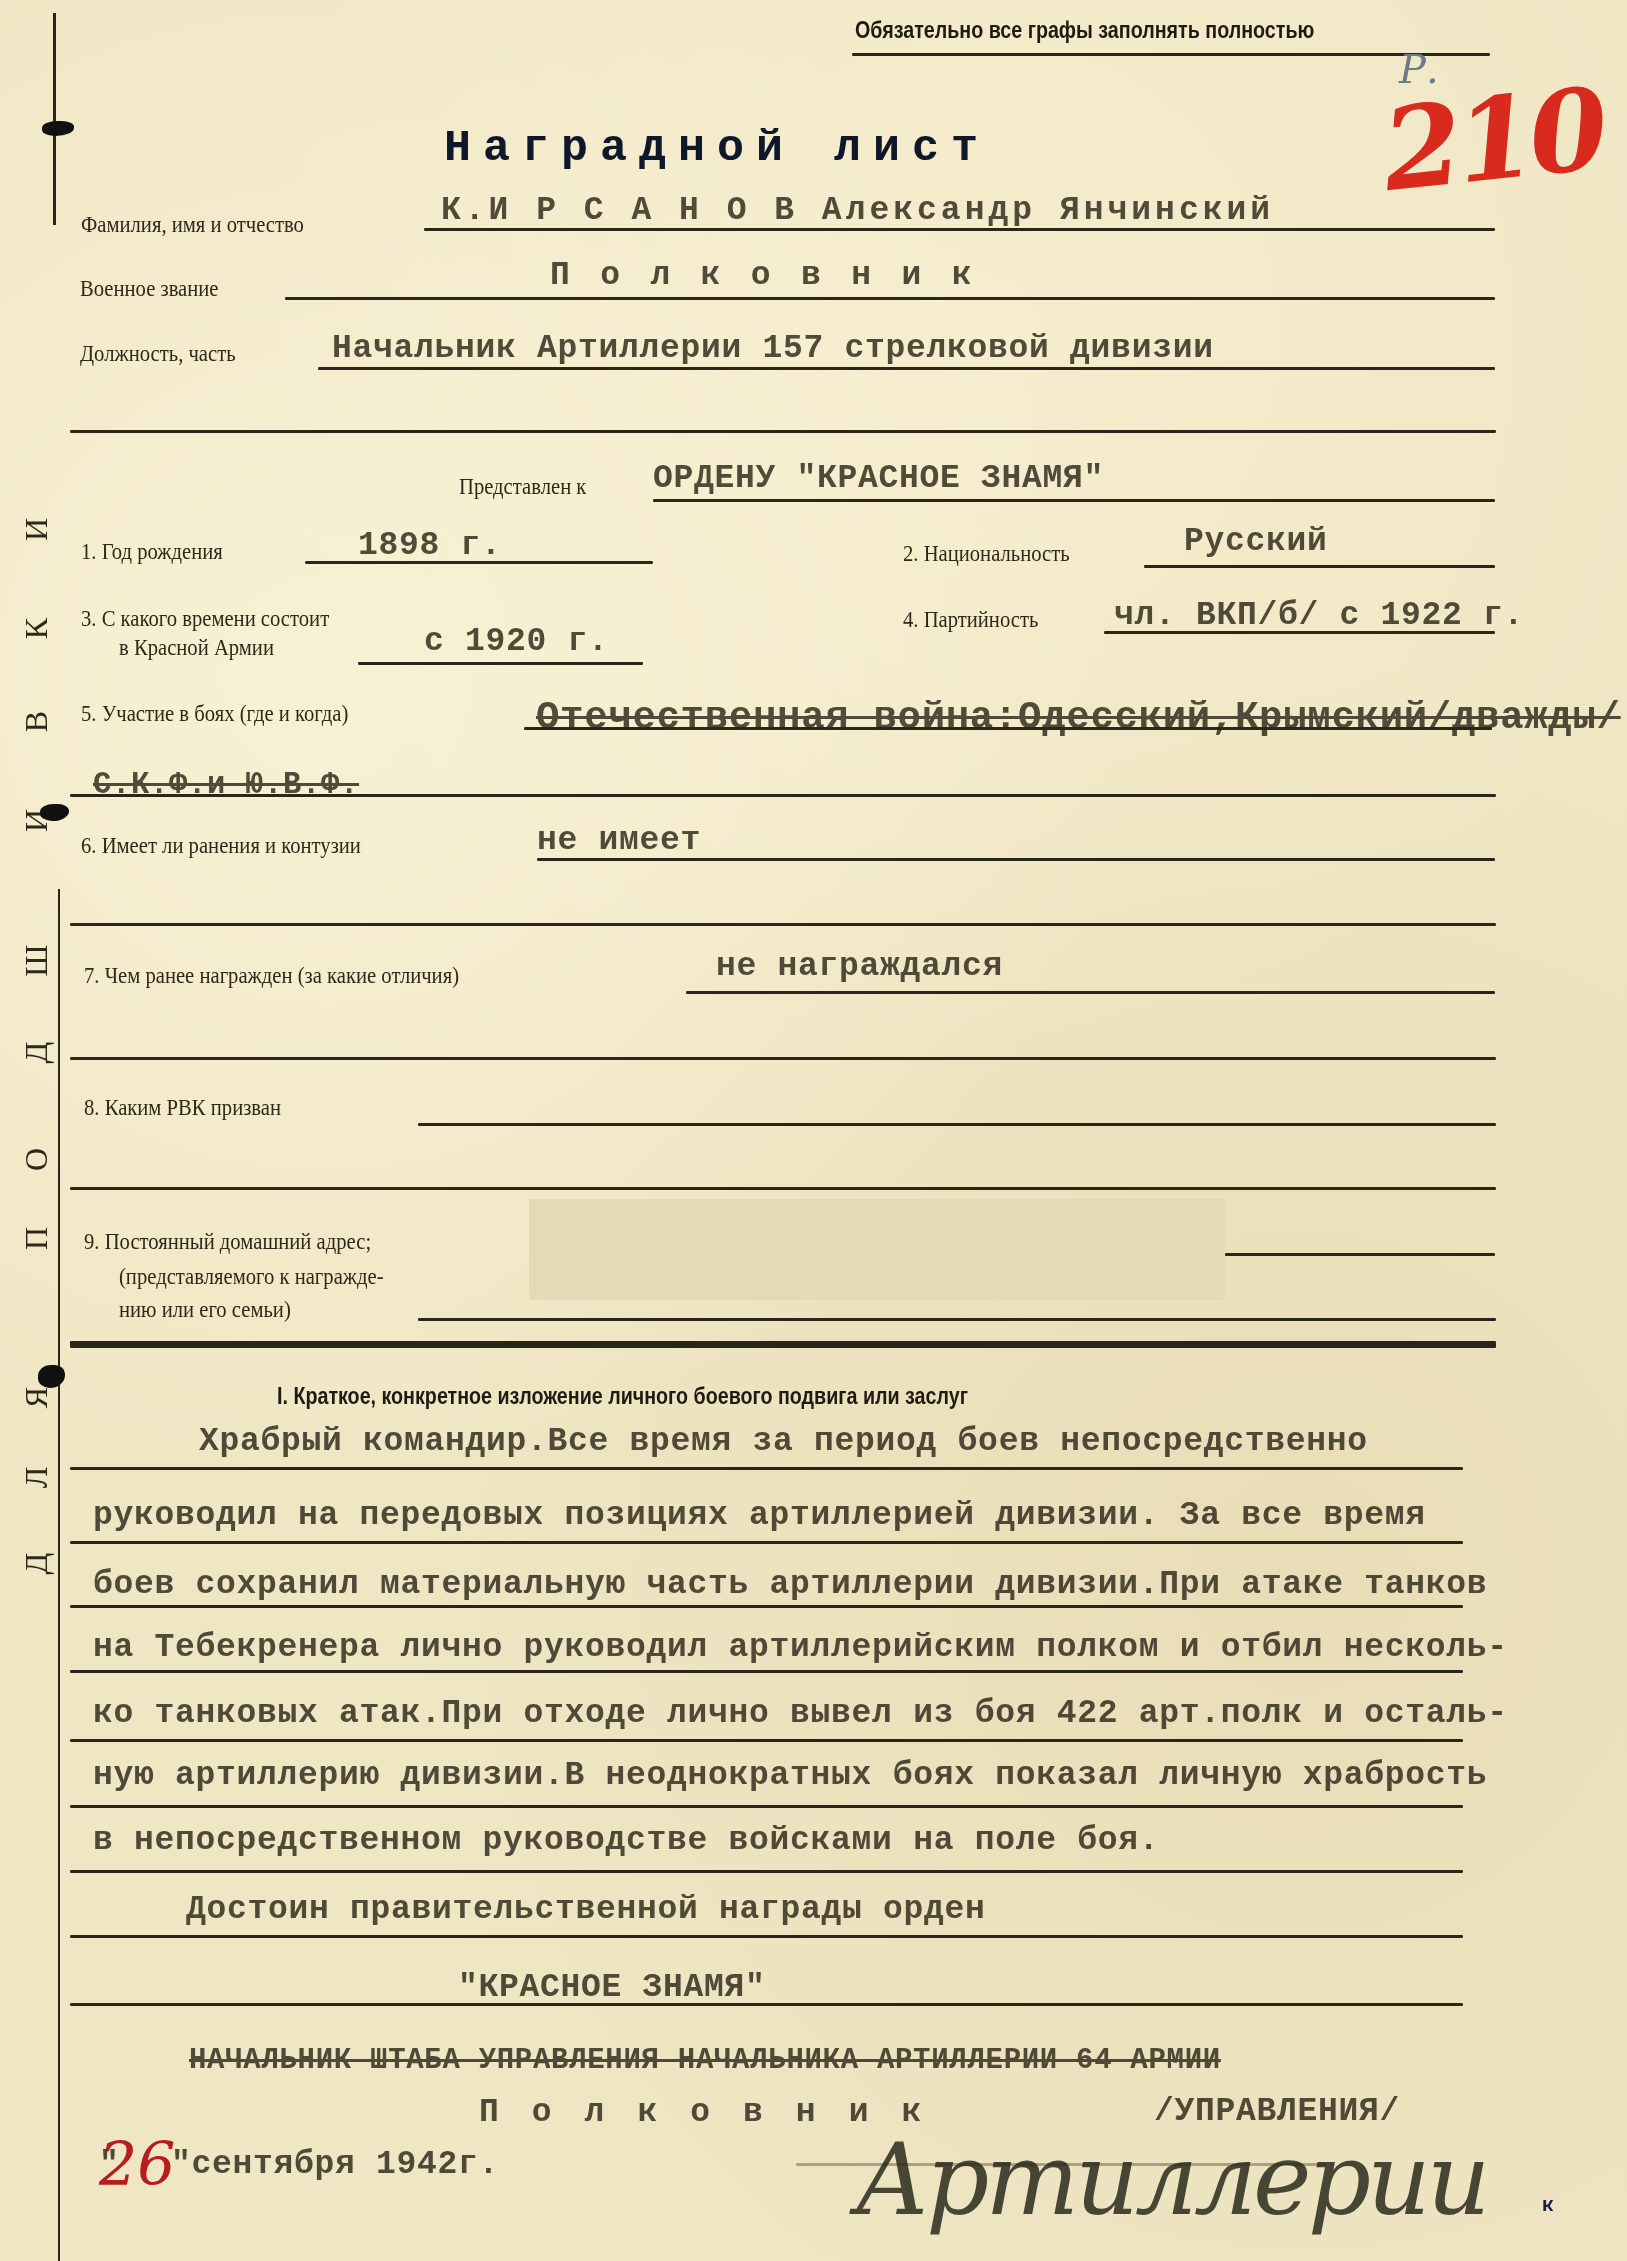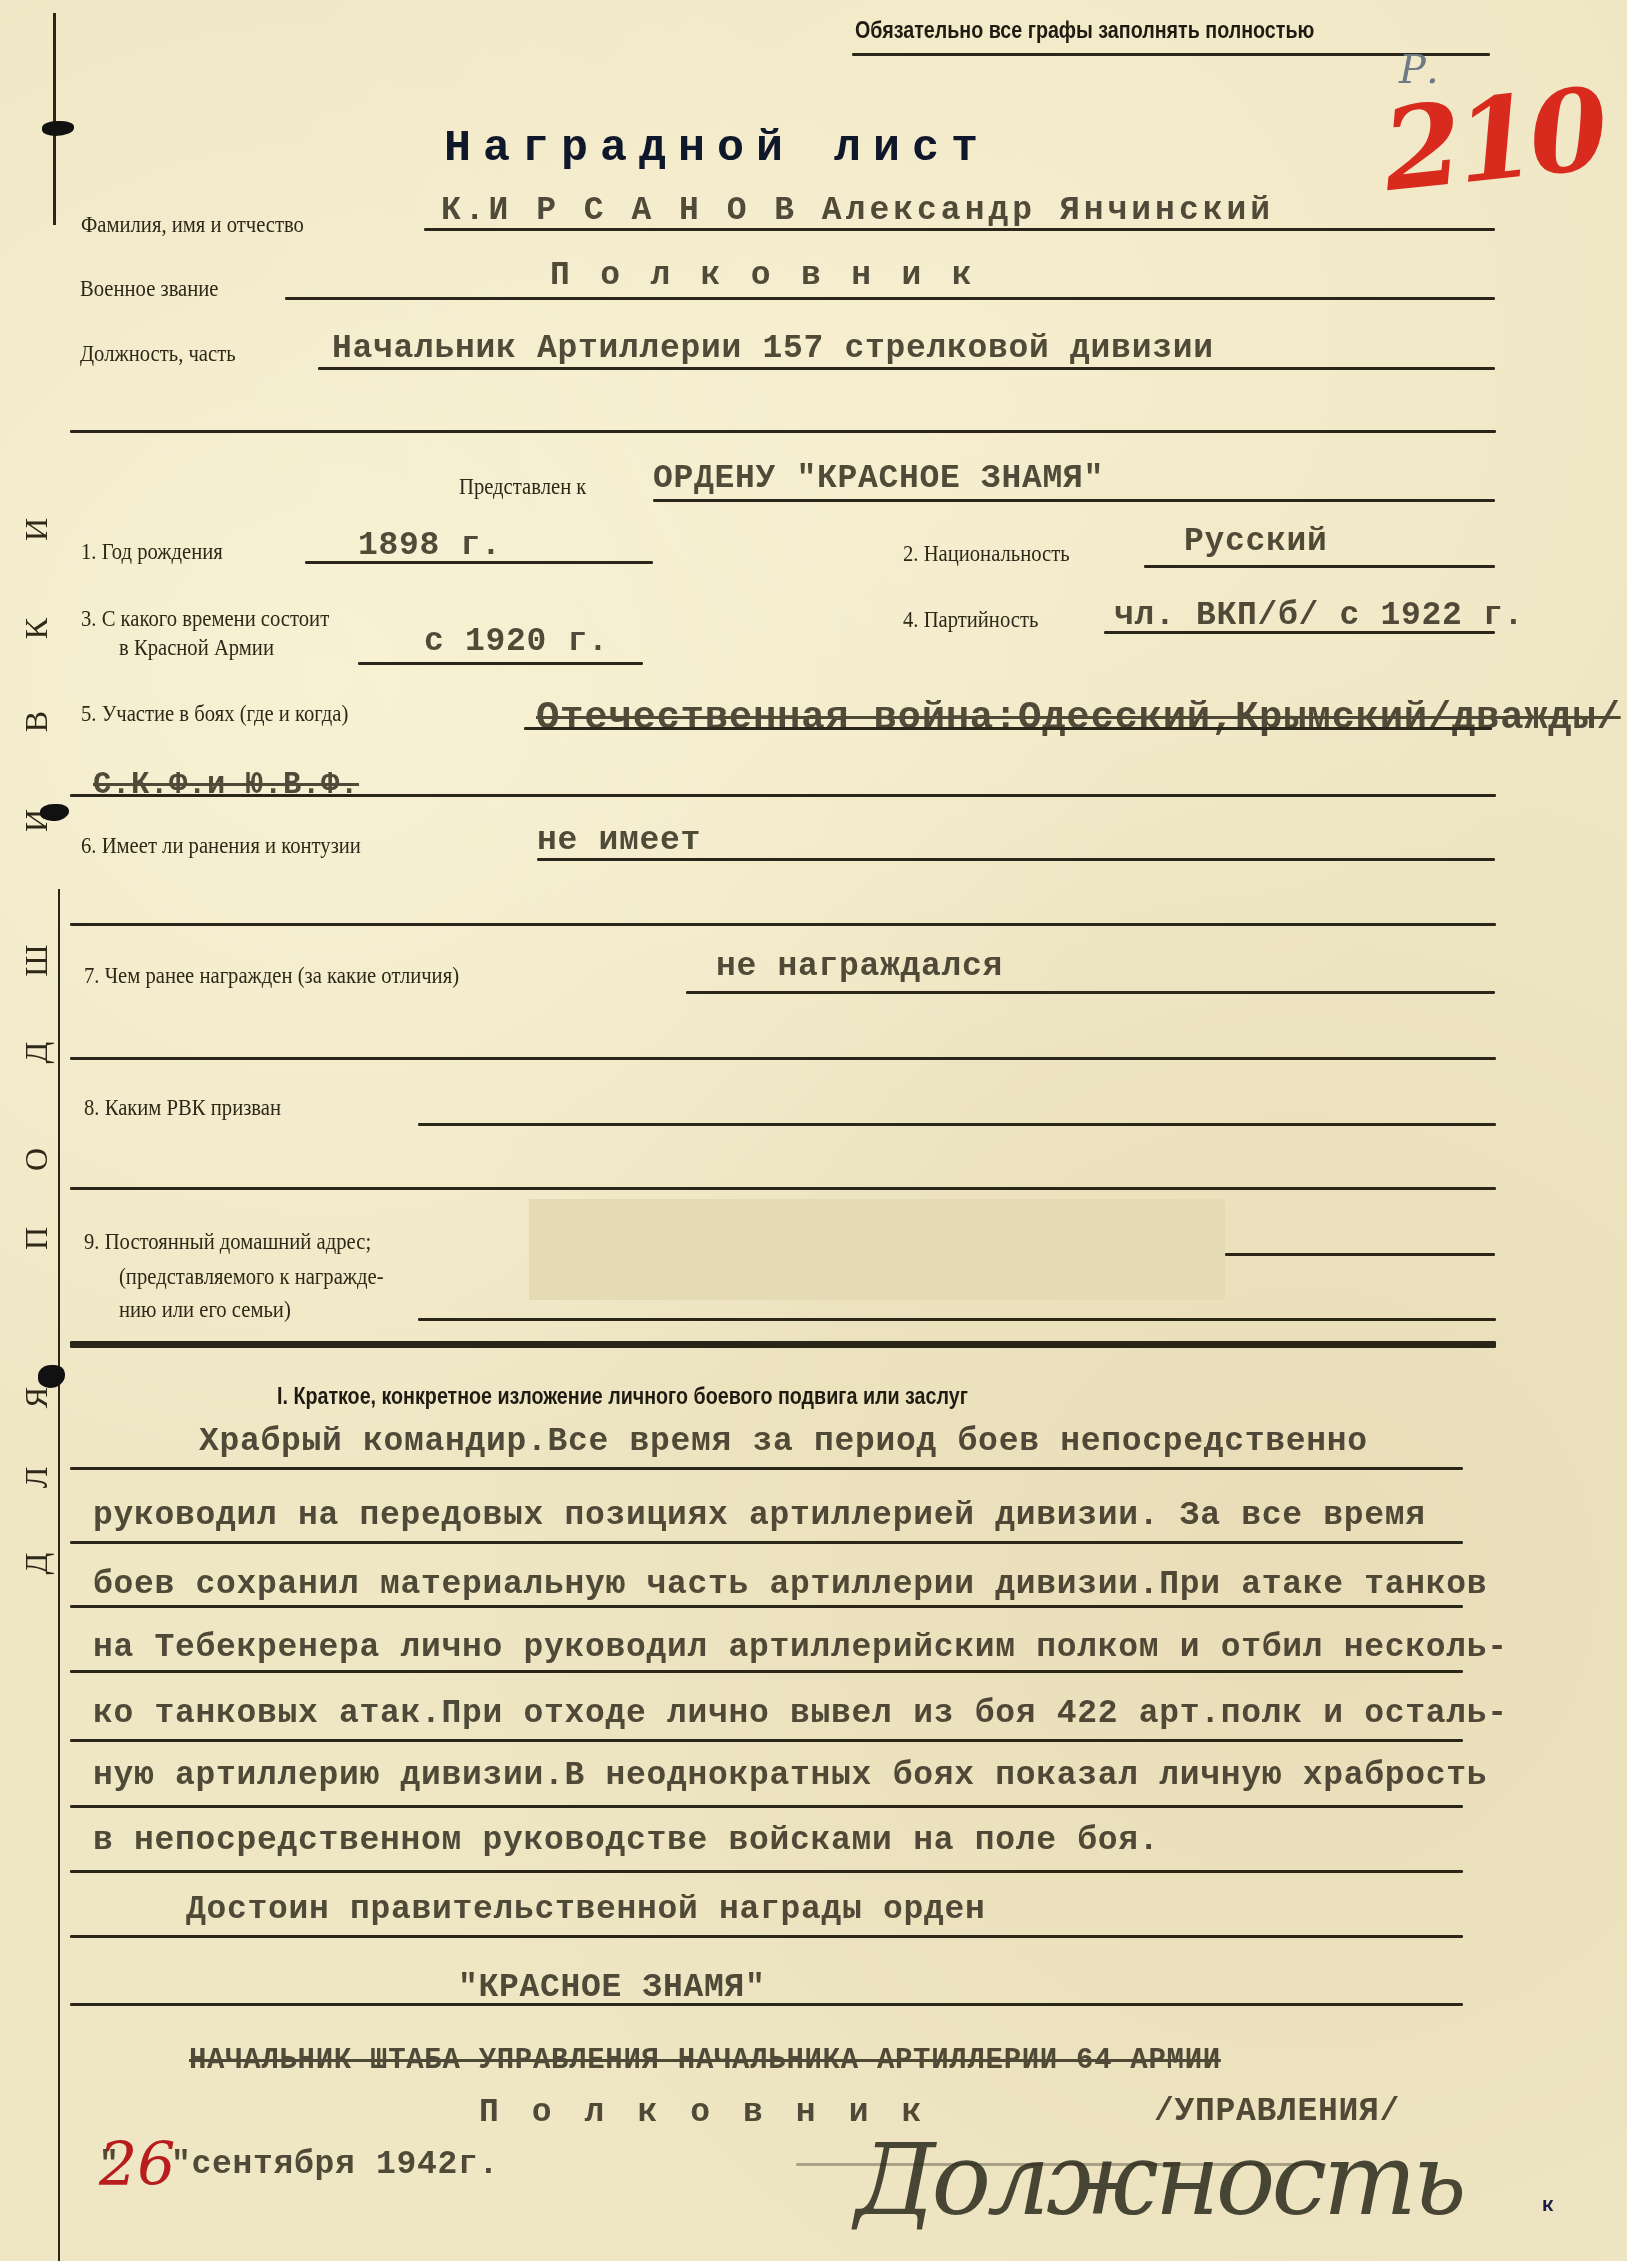--- a/index.html
+++ b/index.html
@@ -170,16 +170,16 @@
 <div class="line" style="left:70px; top:1935px; width:1393px;"></div>
 <div class="abs typed" style="left:458px; top:1969px;">"КРАСНОЕ ЗНАМЯ"</div>
 <div class="line" style="left:70px; top:2003px; width:1393px;"></div>
 
 <div class="abs typed strike" style="left:189px; top:2044px; font-size:29px;">НАЧАЛЬНИК ШТАБА УПРАВЛЕНИЯ НАЧАЛЬНИКА АРТИЛЛЕРИИ 64 АРМИИ</div>
 <div class="abs typed" style="left:479px; top:2094px; letter-spacing:6.6px;">П о л к о в н и к</div>
 <div class="abs typed" style="left:1154px; top:2093px;">/УПРАВЛЕНИЯ/</div>
 <div class="abs hand-day" style="left:99px; top:2129px;">26</div>
 <div class="abs typed" style="left:99px; top:2146px;">"</div>
 <div class="abs typed" style="left:171px; top:2146px;">"сентября 1942г.</div>
-<div class="abs signature" style="left:855px; top:2122px;">Должность</div>
+<div class="abs signature" style="left:855px; top:2122px;">Артиллерии</div>
 <div class="line thin" style="left:796px; top:2163px; width:530px; opacity:0.35;"></div>
 <div class="abs" style="left:1542px; top:2194px; font-family:'Liberation Mono', monospace; font-size:20px; color:#1a1d4a; font-weight:bold;">к</div>
 
 
 </body></html>

